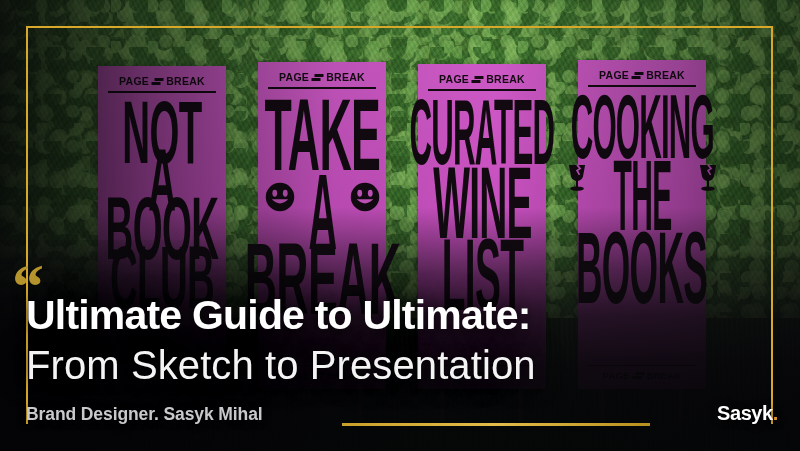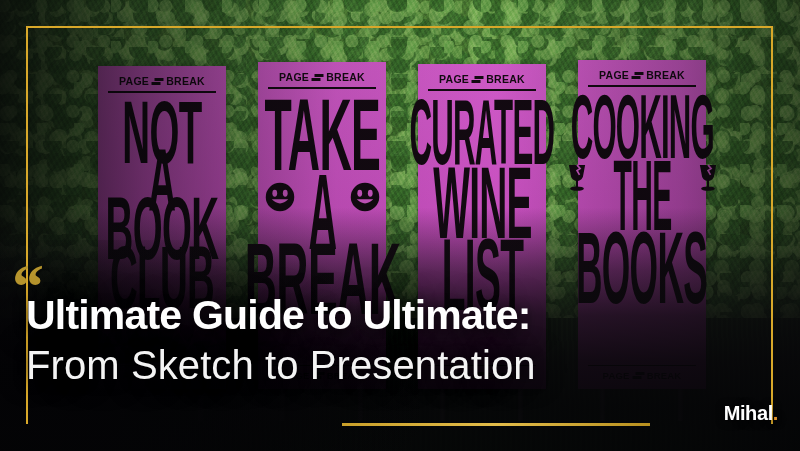--- a/index.html
+++ b/index.html
@@ -338,16 +338,17 @@
   </div>
 
   <div class="dark-scrim"></div>
   <div class="dark-scrim-2"></div>
 
   <div class="frame"></div>
 
   <div class="quote">“</div>
   <div class="t1">Ultimate Guide to Ultimate:</div>
   <div class="t2">From Sketch to Presentation</div>
+  <div class="byline">Brand Designer. Sasyk Mihal</div>
   <div class="gold-line"></div>
-  <div class="brand"><span>Mihal</span><span class="dot">.</span></div>
+  <div class="brand"><span>Sasyk</span><span class="dot">.</span></div>
 
 </div>
 
 </body></html>

